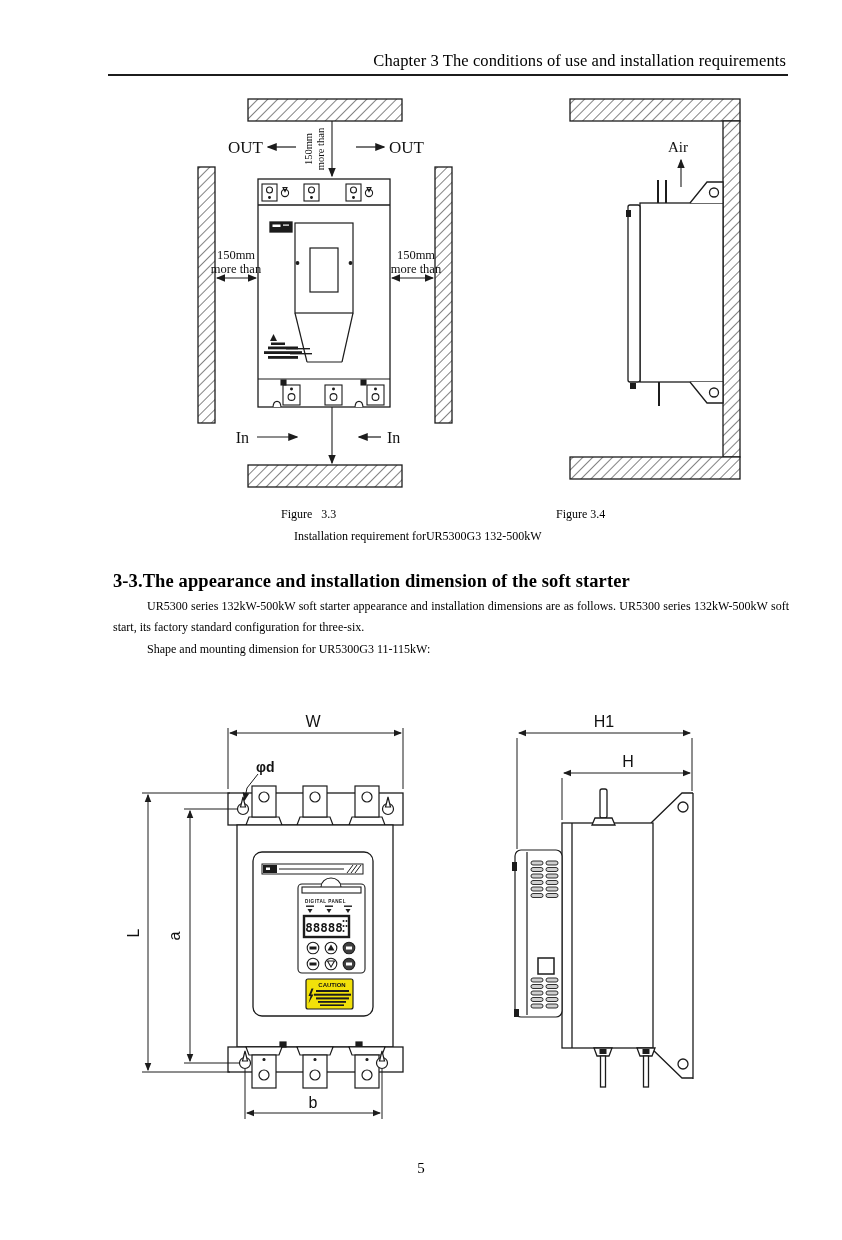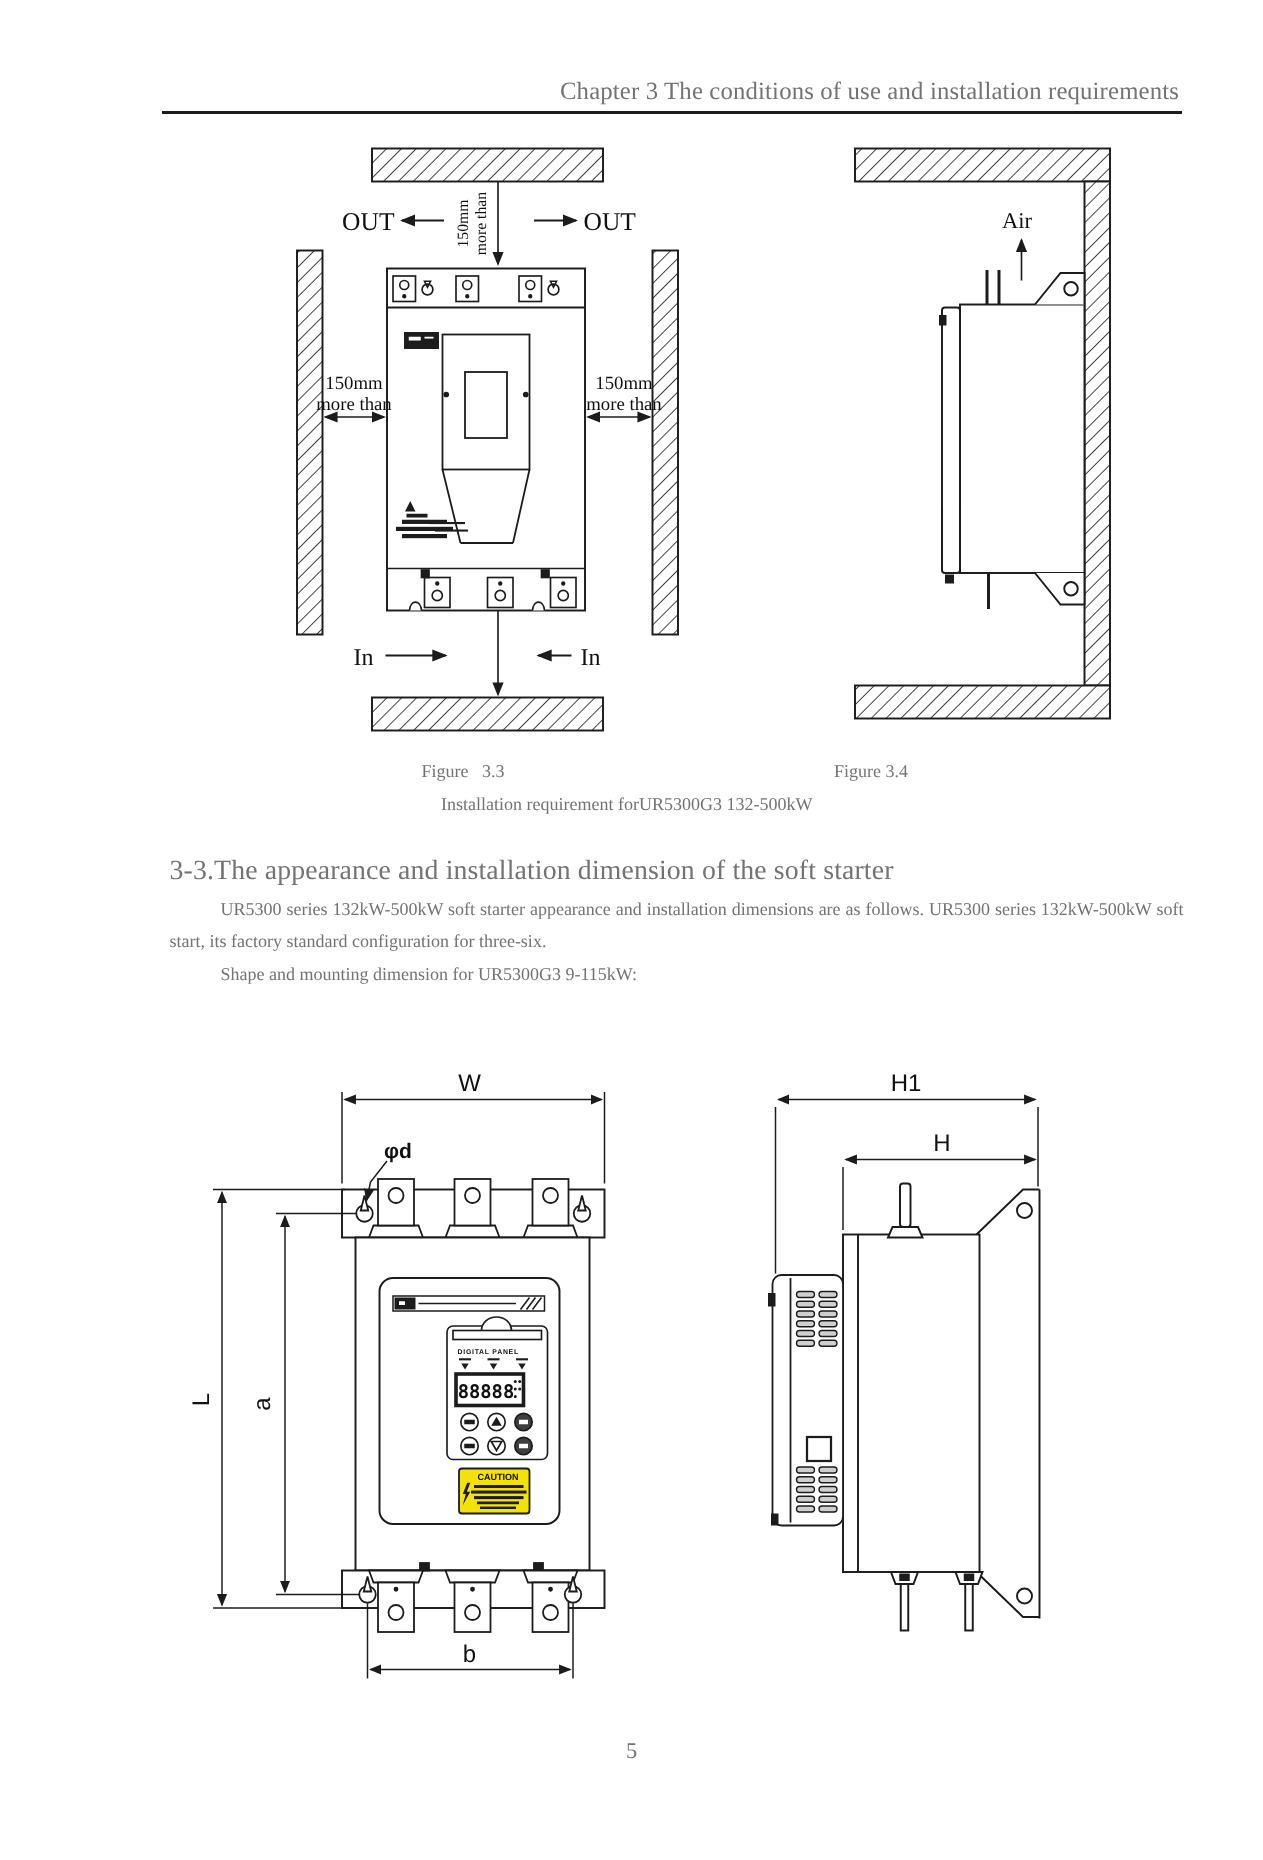--- a/index.html
+++ b/index.html
@@ -1,32 +1,32 @@
 <!DOCTYPE html>
 <html><head>
 <meta charset="utf-8">
 <style>
   * { margin:0; padding:0; box-sizing:border-box; }
   html,body { background:#ffffff; }
   .page {
     position:relative; width:842px; height:1240px; margin:0 auto;
-    background:#ffffff; color:#737373;
+    background:#ffffff; color:#000000;
     font-family:"Liberation Serif", serif;
     overflow:hidden;
   }
   .header-text { position:absolute; top:51px; right:56px; font-size:16.5px; letter-spacing:.1px; }
   .header-rule { position:absolute; top:74px; left:108px; width:680px; height:2.2px; background:#1c1c1c; }
   .fig-top-wrap { position:absolute; top:90px; left:0; }
   .fig-dim-wrap { position:absolute; top:695px; left:0; }
   .caption { position:absolute; font-size:12px; white-space:pre; }
   .cap-33 { top:507px; left:281px; }
   .cap-34 { top:507px; left:556px;text-align:right; }
   .cap-sub { top:529px; left:294px;text-align:right; }
   .text-block { position:absolute; top:571px; left:113px; width:676px; }
-  .text-block h2 { font-size:18.5px; font-weight:normal; letter-spacing:.1px; margin-bottom:4px; }
+  .text-block h2 { font-size:18.5px; font-weight:bold; letter-spacing:.1px; margin-bottom:4px; }
   .text-block p { font-size:12px; line-height:21.4px; text-align:justify; text-indent:34px; }
   .page-number { position:absolute; top:1160px; left:0; width:100%; text-align:center; font-size:15px; }
   svg text { fill:#111; stroke:none; }
   .ser { font-family:"Liberation Serif", serif; }
   .san { font-family:"Liberation Sans", sans-serif; }
   .mono { font-family:"DejaVu Sans Mono", monospace; }
 </style>
 </head>
 <body>
 
@@ -170,21 +170,21 @@
   </svg>
   </div>
 
   <div class="caption cap-33">Figure   3.3</div>
   <div class="caption cap-34">Figure 3.4</div>
   <div class="caption cap-sub">Installation requirement forUR5300G3 132-500kW</div>
 
   <div class="text-block">
     <h2>3-3.The appearance and installation dimension of the soft starter</h2>
     <p>UR5300 series 132kW-500kW soft starter appearance and installation dimensions are as follows. UR5300 series 132kW-500kW soft start, its factory standard configuration for three-six.</p>
-    <p>Shape and mounting dimension for UR5300G3 9-115kW:</p>
+    <p>Shape and mounting dimension for UR5300G3 11-115kW:</p>
   </div>
 
   <div class="fig-dim-wrap">
   <svg width="842" height="450" viewBox="0 695 842 450">
 
     <g stroke="#1c1c1c" stroke-width="1.3" fill="none">
 
       <g>
         <rect x="228" y="793" width="175" height="32" fill="#ffffff"></rect>
         <g stroke-width="1.2">

